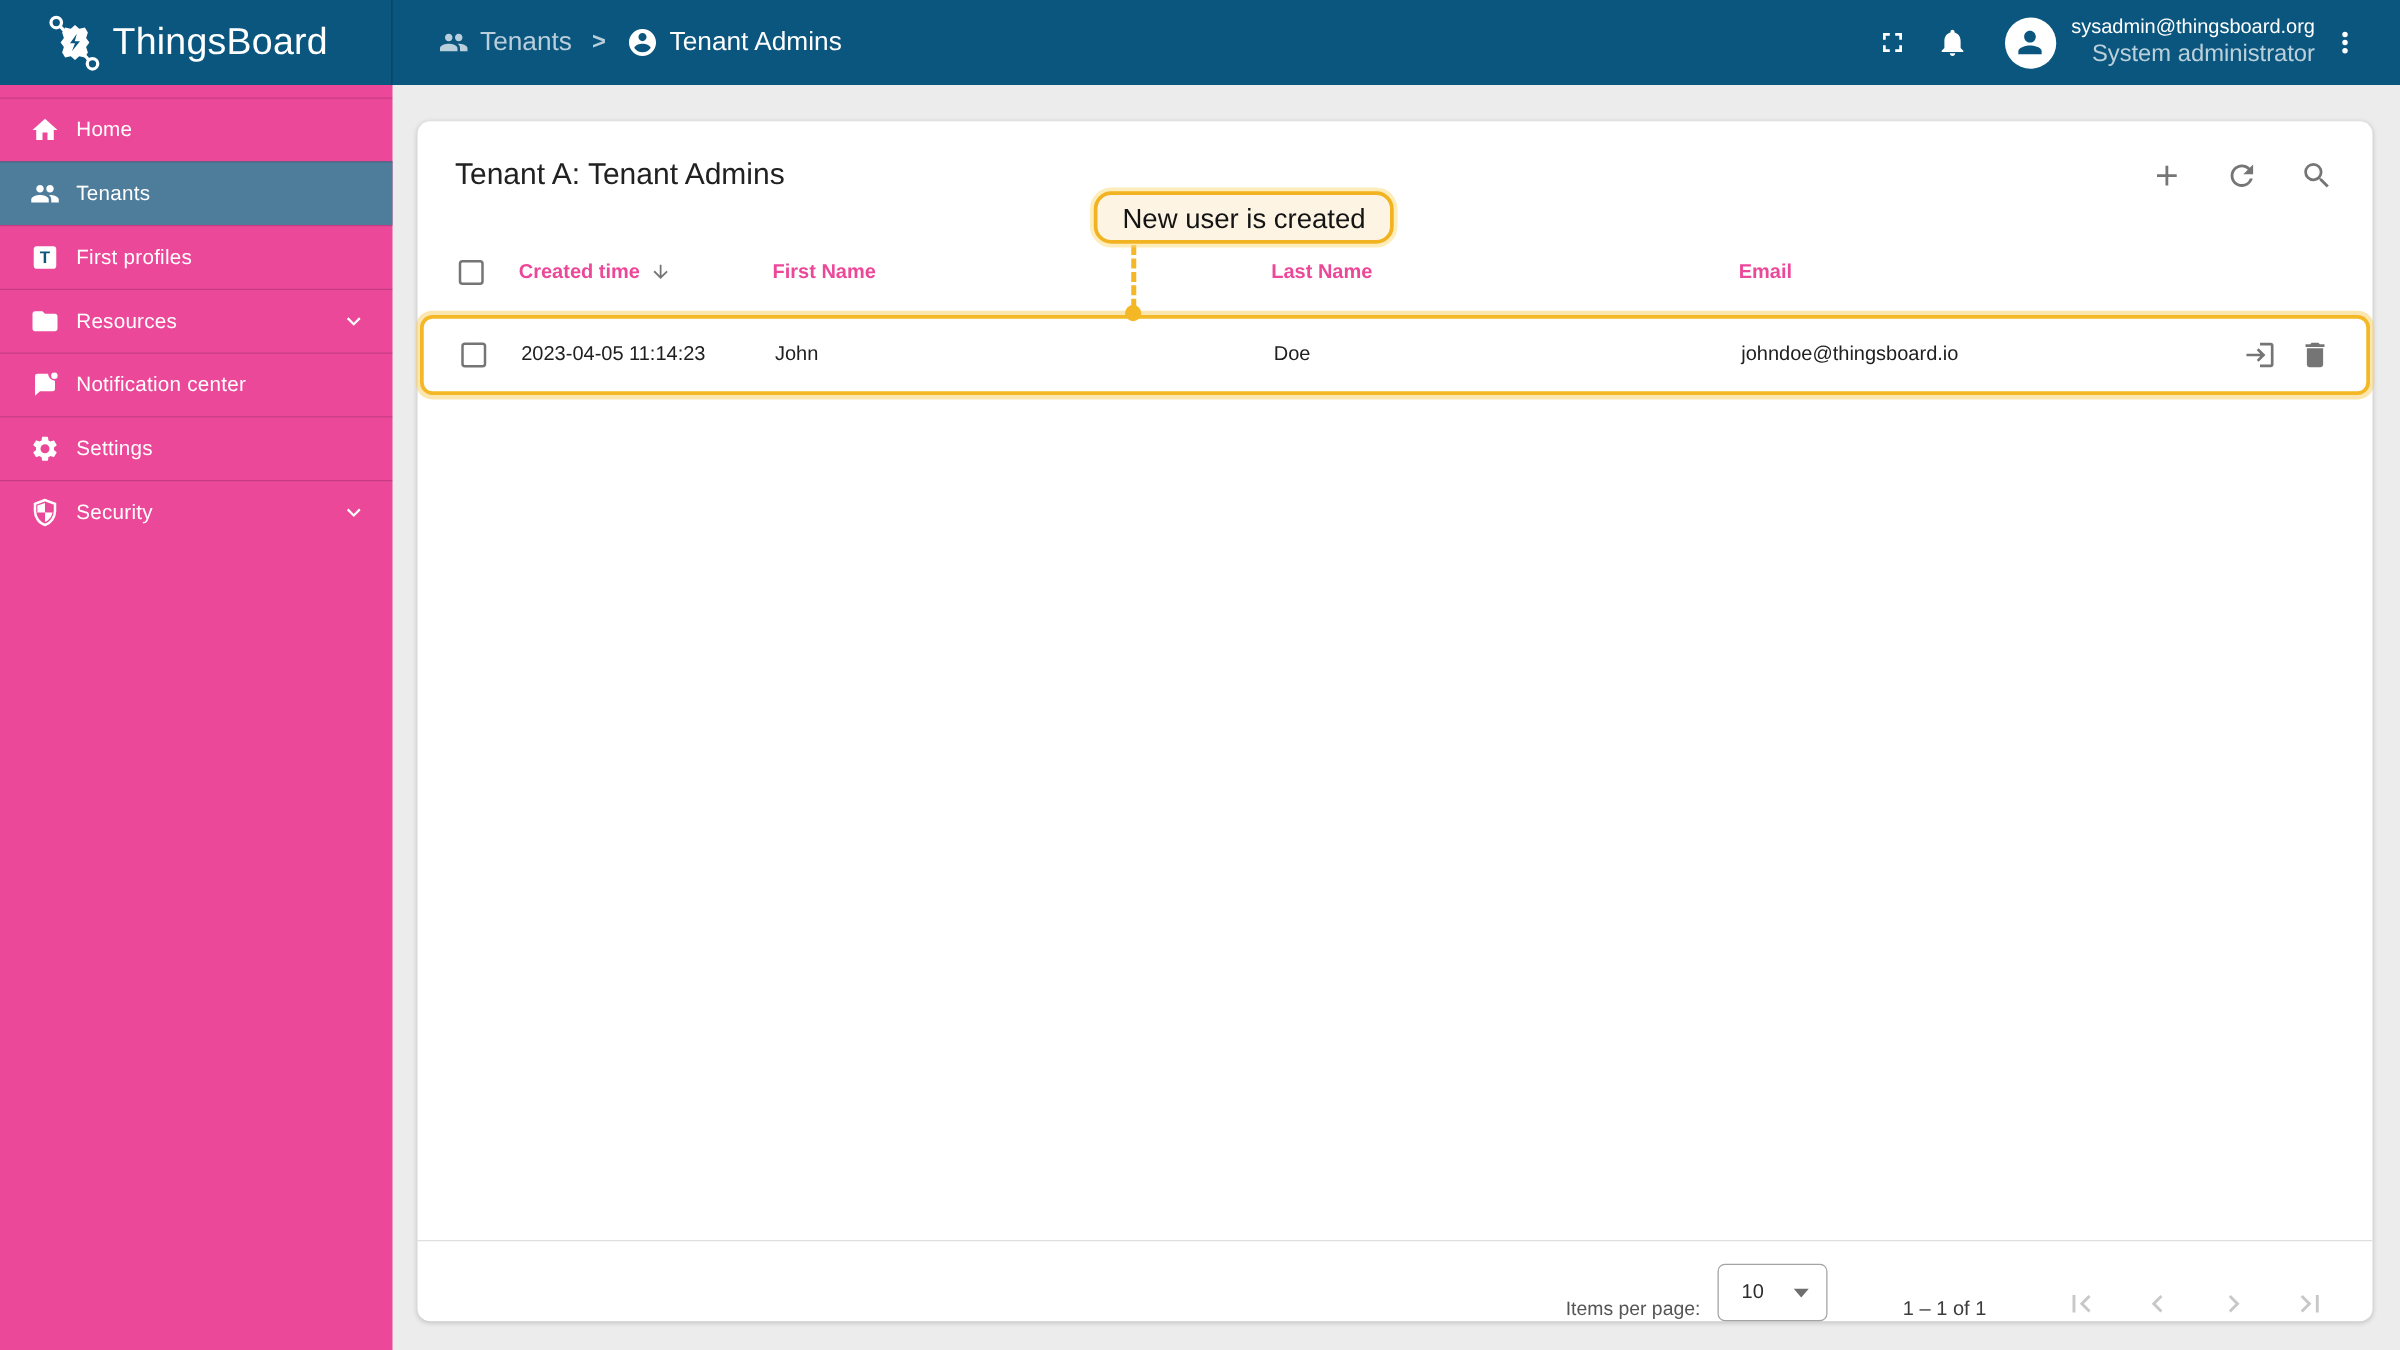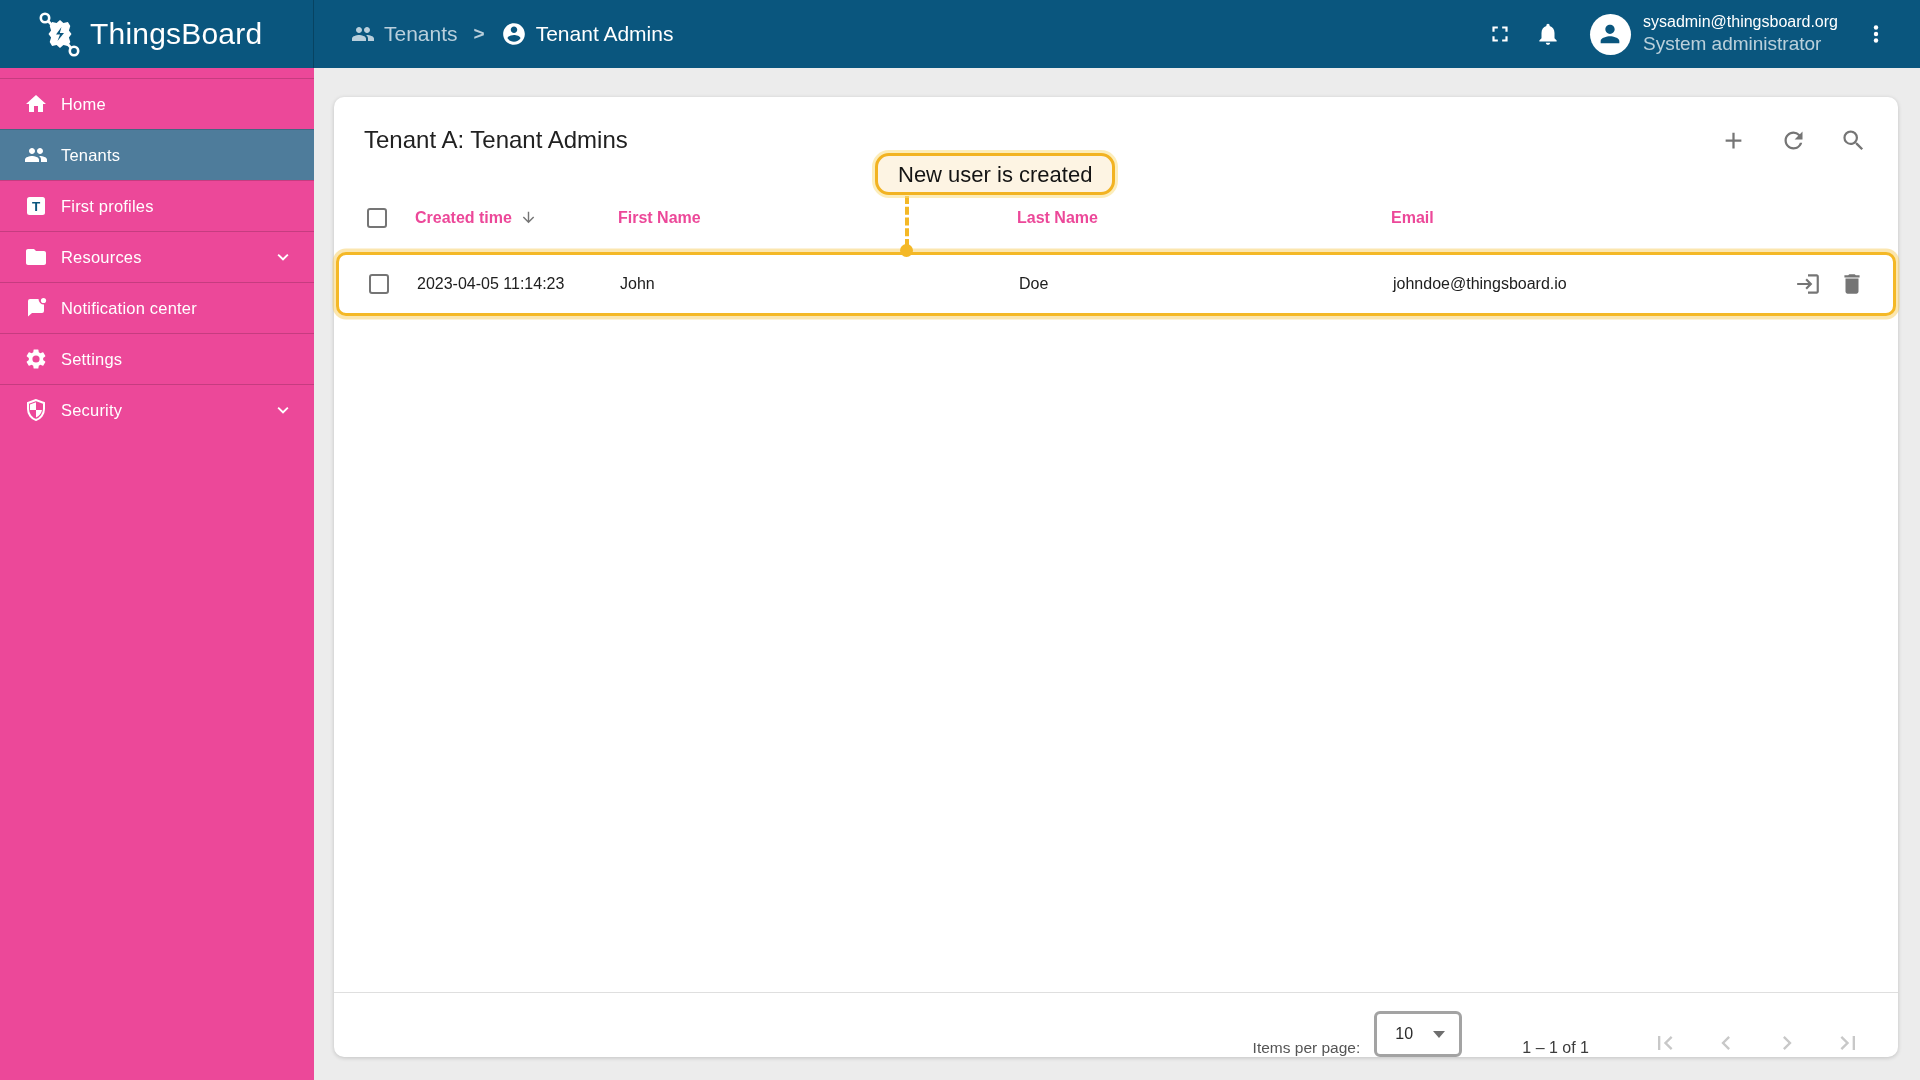--- a/index.html
+++ b/index.html
@@ -1,35 +1,35 @@
 <!DOCTYPE html>
 <html><head>
 <meta charset="utf-8">
 <style>
   * { margin:0; padding:0; box-sizing:border-box; }
   html,body { width:1920px; height:1080px; overflow:hidden;
     font-family:"Liberation Sans","DejaVu Sans",sans-serif; background:#ececec; }
 
   
   .topbar { position:absolute; left:0; top:0; width:1920px; height:68px;
-    background:#0a567e; display:flex; align-items:center; color:#fff; z-index:30; }
+    background:#0a567e; display:flex; align-items:center; color:#fff; z-index:30;text-align:right; }
   .logo-zone { width:314px; height:68px; display:flex; align-items:center;
     padding-left:38px; border-right:1px solid rgba(0,0,0,0.22); flex:0 0 auto; }
   .logo-icon { width:44px; height:48px; margin-right:8px; flex:0 0 auto; }
   .logo-text { font-size:30px; font-weight:400; letter-spacing:.2px; }
   .crumbs { display:flex; align-items:center; margin-left:37px; gap:10px; }
   .crumb { display:flex; align-items:center; gap:9px; font-size:21px; font-weight:500; cursor:pointer; }
   .crumb.muted { color:#b9cfdc; }
   .crumb-sep { color:#b9cfdc; font-size:19px; font-weight:700; margin:0 6px; }
   .topbar-right { margin-left:auto; display:flex; align-items:center; padding-right:20px; }
   .iconbtn { width:48px; height:48px; display:flex; align-items:center; justify-content:center;
     cursor:pointer; border-radius:50%; }
   .avatar { width:41px; height:41px; background:#fff; border-radius:50%;
     display:flex; align-items:center; justify-content:center; margin:0 12px 0 18px; }
-  .userblock { line-height:1.25; margin-right:14px; }
+  .userblock { line-height:1.25; }
   .user-email { font-size:16px; color:#fff; }
   .user-role { font-size:19px; color:rgba(255,255,255,0.72); }
 
   
   .sidebar { position:absolute; left:0; top:68px; width:314px; height:1012px;
     background:#ec4899; z-index:20; padding-top:10px; }
   .nav-item { height:51px; display:flex; align-items:center; padding:0 20px 0 24px;
     color:#fff; border-top:1px solid rgba(0,0,0,0.16); cursor:pointer; }
   .nav-item.selected { background:#4e7c9b; }
   .nav-icon { width:24px; height:24px; margin-right:13px; flex:0 0 auto; }
@@ -70,21 +70,21 @@
   .conn-line { position:absolute; left:571px; top:99px; height:51px; width:0;
     border-left:4px dashed #f4b826; z-index:9; }
   .conn-dot { position:absolute; left:566px; top:147px; width:13px; height:13px;
     border-radius:50%; background:#f4b826; z-index:11; }
 
   
   .tfoot { position:absolute; left:0; bottom:0; width:100%; height:65px;
     border-top:1px solid #dfdfdf; display:flex; align-items:flex-end;
     justify-content:flex-end; padding-right:36px; font-size:15.5px; color:#3c3c3c; }
   .ipp-label { color:#555; margin-right:14px; }
-  .ipp-select { width:88px; height:46px; border:3px solid #a3a3a3; border-radius:6px;
+  .ipp-select { width:88px; height:46px; border:1px solid #a3a3a3; border-radius:6px;
     display:flex; align-items:center; padding:0 14px 0 18px; cursor:pointer; margin-right:60px; }
   .ipp-value { font-size:16px; color:#2c2c2c; }
   .ipp-caret { margin-left:auto; width:0; height:0; border-left:6px solid transparent;
     border-right:6px solid transparent; border-top:7px solid #6e6e6e; }
   .range { margin-right:62px; font-size:16px; }
   .pager { display:flex; gap:33px; }
   .pagebtn { width:28px; height:28px; display:flex; align-items:center; justify-content:center; cursor:default; }
 </style>
 </head>
 <body>

